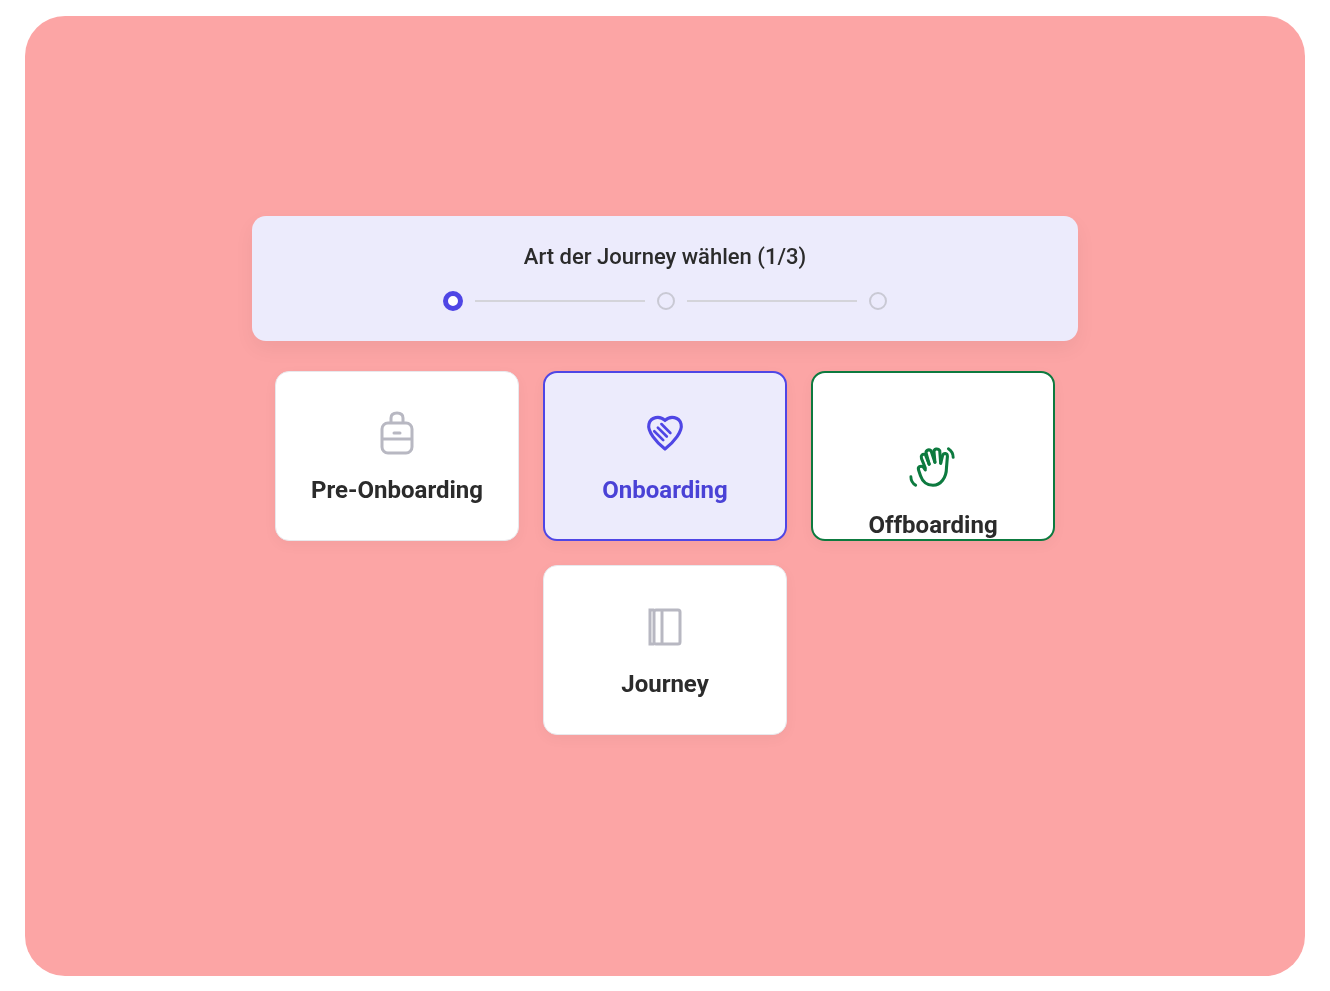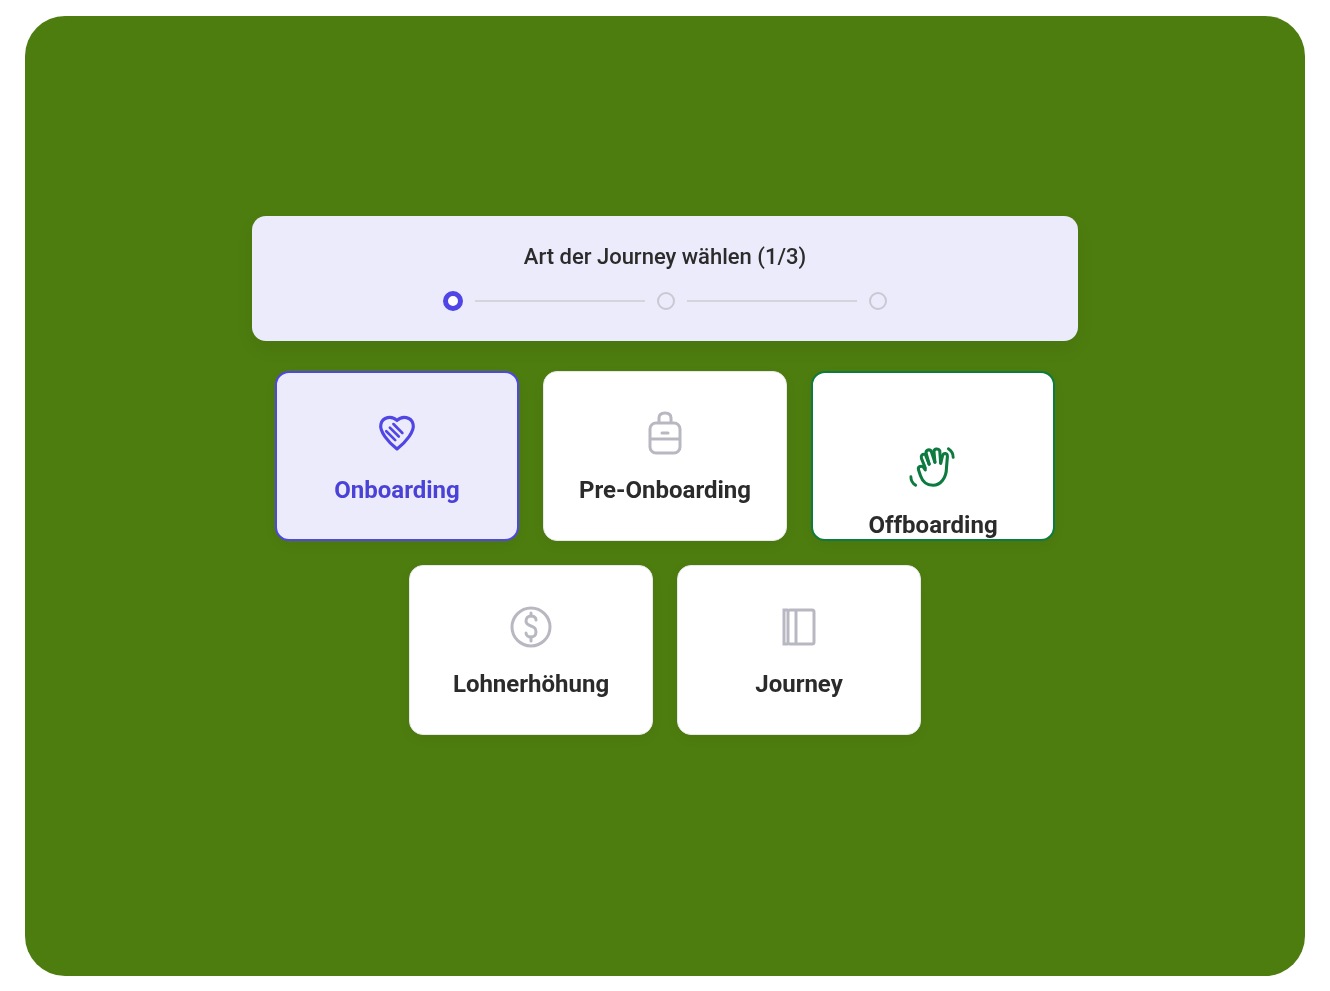--- a/index.html
+++ b/index.html
@@ -14,21 +14,21 @@
       width: 1330px;
       height: 991px;
       display: flex;
       align-items: center;
       justify-content: center;
     }
     
     .container {
       width: 1280px;
       height: 960px;
-      background: #4d7c0f;
+      background: #fca5a5;
       border-radius: 40px;
       display: flex;
       flex-direction: column;
       align-items: center;
       padding-top: 200px;
     }
     
     .stepper-card {
       background: #ecebfc;
       border-radius: 14px;
@@ -140,42 +140,42 @@
       <div class="step-dot active"></div>
       <div class="step-line"></div>
       <div class="step-dot"></div>
       <div class="step-line"></div>
       <div class="step-dot"></div>
     </div>
   </div>
 
   <div class="cards-row">
 
+    <div class="option-card">
+      <div class="icon-wrapper">
+        <svg width="42" height="48" viewBox="0 0 42 48" fill="none">
+          <rect x="6" y="14" width="30" height="30" rx="6" stroke="#b8b8c2" stroke-width="3"></rect>
+          <path d="M15 14 V9 C15 6 17 4 21 4 C25 4 27 6 27 9 V14" stroke="#b8b8c2" stroke-width="3" fill="none"></path>
+          <path d="M6 30 H36" stroke="#b8b8c2" stroke-width="3" fill="none"></path>
+          <path d="M18 24 H24" stroke="#b8b8c2" stroke-width="3" stroke-linecap="round"></path>
+        </svg>
+      </div>
+      <div class="option-label">Pre-Onboarding</div>
+    </div>
+
     <div class="option-card selected">
       <div class="icon-wrapper">
         <svg width="56" height="48" viewBox="0 0 56 48" fill="none">
           <path d="M28 10 C22 4 12 6 10 14 C8 22 18 34 28 42 C38 34 48 22 46 14 C44 6 34 4 28 10 Z" stroke="#4f46e5" stroke-width="3.5" fill="none" stroke-linejoin="round"></path>
           <path d="M20 18 L30 28" stroke="#4f46e5" stroke-width="3" stroke-linecap="round"></path>
           <path d="M16 22 L26 32" stroke="#4f46e5" stroke-width="3" stroke-linecap="round"></path>
           <path d="M24 14 L34 24" stroke="#4f46e5" stroke-width="3" stroke-linecap="round"></path>
         </svg>
       </div>
       <div class="option-label">Onboarding</div>
-    </div>
-
-    <div class="option-card">
-      <div class="icon-wrapper">
-        <svg width="42" height="48" viewBox="0 0 42 48" fill="none">
-          <rect x="6" y="14" width="30" height="30" rx="6" stroke="#b8b8c2" stroke-width="3"></rect>
-          <path d="M15 14 V9 C15 6 17 4 21 4 C25 4 27 6 27 9 V14" stroke="#b8b8c2" stroke-width="3" fill="none"></path>
-          <path d="M6 30 H36" stroke="#b8b8c2" stroke-width="3" fill="none"></path>
-          <path d="M18 24 H24" stroke="#b8b8c2" stroke-width="3" stroke-linecap="round"></path>
-        </svg>
-      </div>
-      <div class="option-label">Pre-Onboarding</div>
     </div>
 
     <div class="option-card green">
       <div class="icon-wrapper">
         <svg width="52" height="52" viewBox="0 0 52 52" fill="none">
           <path d="M18 26 L14 16 C13 13 15 11 18 12 L22 22" stroke="#0d7a3f" stroke-width="3.2" fill="none" stroke-linecap="round"></path>
           <path d="M22 22 L19 11 C18 8 21 6 24 8 L28 20" stroke="#0d7a3f" stroke-width="3.2" fill="none" stroke-linecap="round"></path>
           <path d="M28 20 L27 9 C27 6 31 5 33 8 L34 21" stroke="#0d7a3f" stroke-width="3.2" fill="none" stroke-linecap="round"></path>
           <path d="M34 21 L36 13 C37 10 41 10 41 14 L40 26 C40 36 34 44 26 44 C20 44 15 40 13 34 L11 28 C10 25 13 23 16 25 L18 28" stroke="#0d7a3f" stroke-width="3.2" fill="none" stroke-linecap="round" stroke-linejoin="round"></path>
           <path d="M42 6 C45 8 47 11 47 15" stroke="#0d7a3f" stroke-width="3" fill="none" stroke-linecap="round"></path>
@@ -183,30 +183,20 @@
         </svg>
       </div>
       <div class="option-label">Offboarding</div>
     </div>
 
 
   </div>
 
   <div class="cards-row">
 
-    <div class="option-card">
-      <div class="icon-wrapper">
-        <svg width="46" height="46" viewBox="0 0 46 46" fill="none">
-          <circle cx="23" cy="23" r="19" stroke="#b8b8c2" stroke-width="3"></circle>
-          <path d="M28 16 C28 13 25 12 23 12 C20 12 18 14 18 17 C18 20 20 21 23 22 C26 23 28 24 28 28 C28 31 26 33 23 33 C20 33 18 31 18 29" stroke="#b8b8c2" stroke-width="3" fill="none" stroke-linecap="round"></path>
-          <path d="M23 9 V12 M23 33 V37" stroke="#b8b8c2" stroke-width="3" stroke-linecap="round"></path>
-        </svg>
-      </div>
-      <div class="option-label">Lohnerhöhung</div>
-    </div>
 
 
     <div class="option-card">
       <div class="icon-wrapper">
         <svg width="42" height="46" viewBox="0 0 42 46" fill="none">
           <rect x="10" y="6" width="26" height="34" rx="2" stroke="#b8b8c2" stroke-width="3" fill="none"></rect>
           <path d="M10 6 L6 6 L6 40 L10 40" stroke="#b8b8c2" stroke-width="3" fill="none"></path>
           <path d="M18 6 L18 40" stroke="#b8b8c2" stroke-width="3"></path>
         </svg>
       </div>

